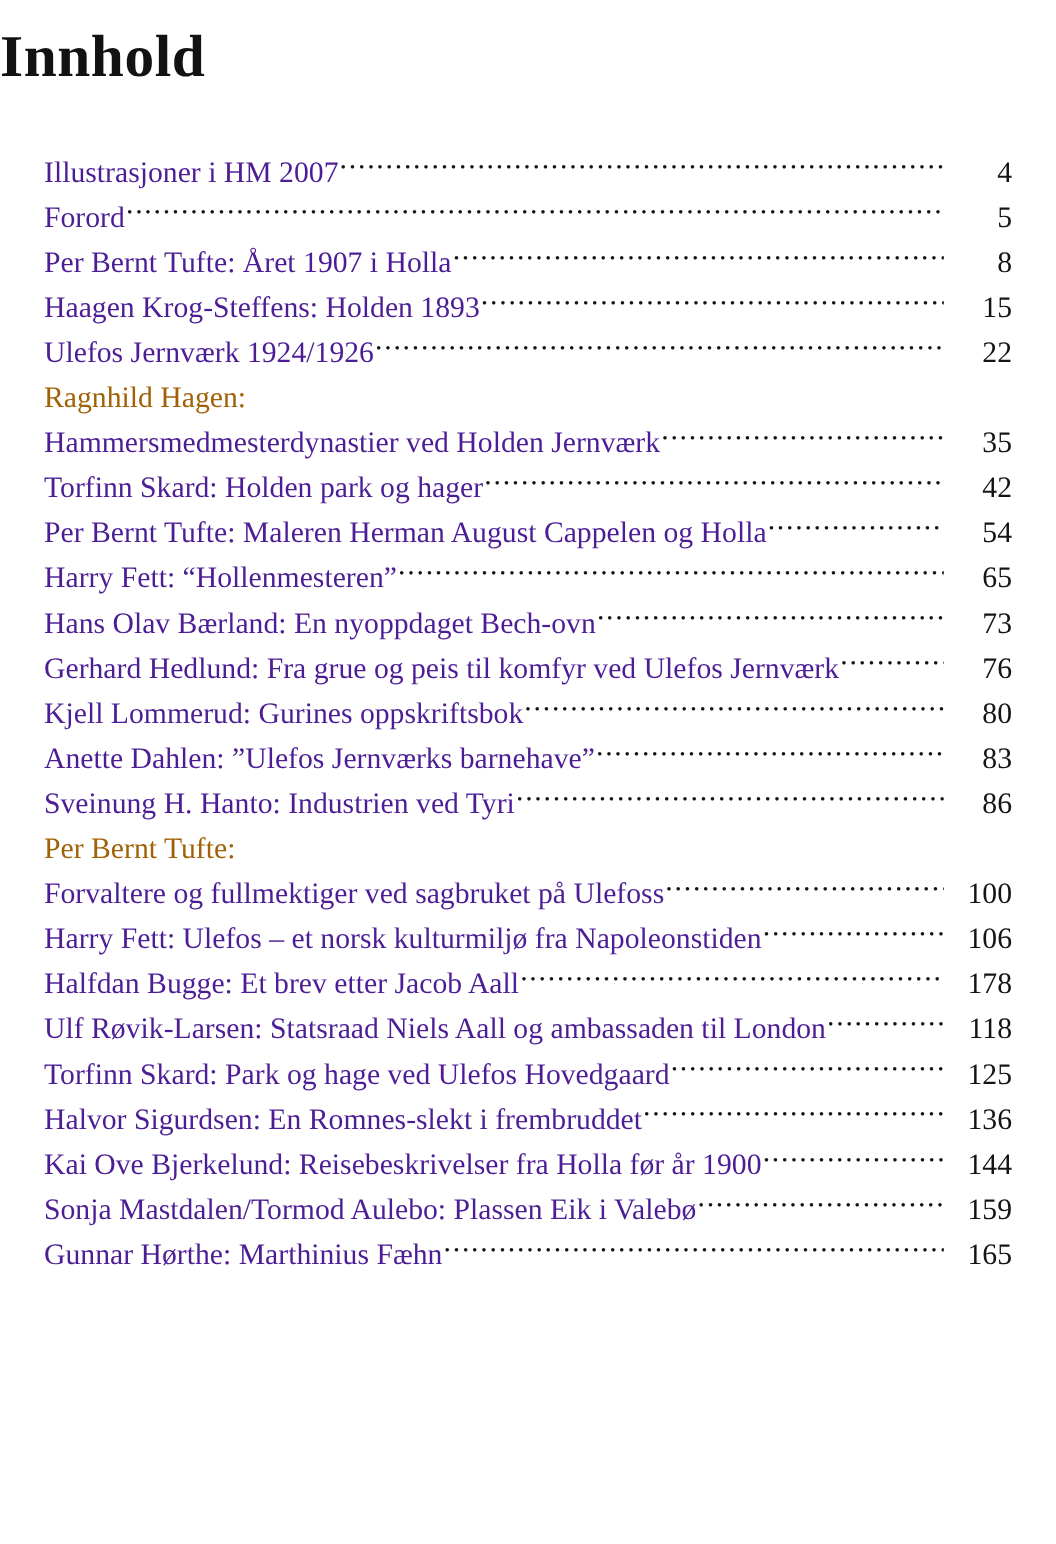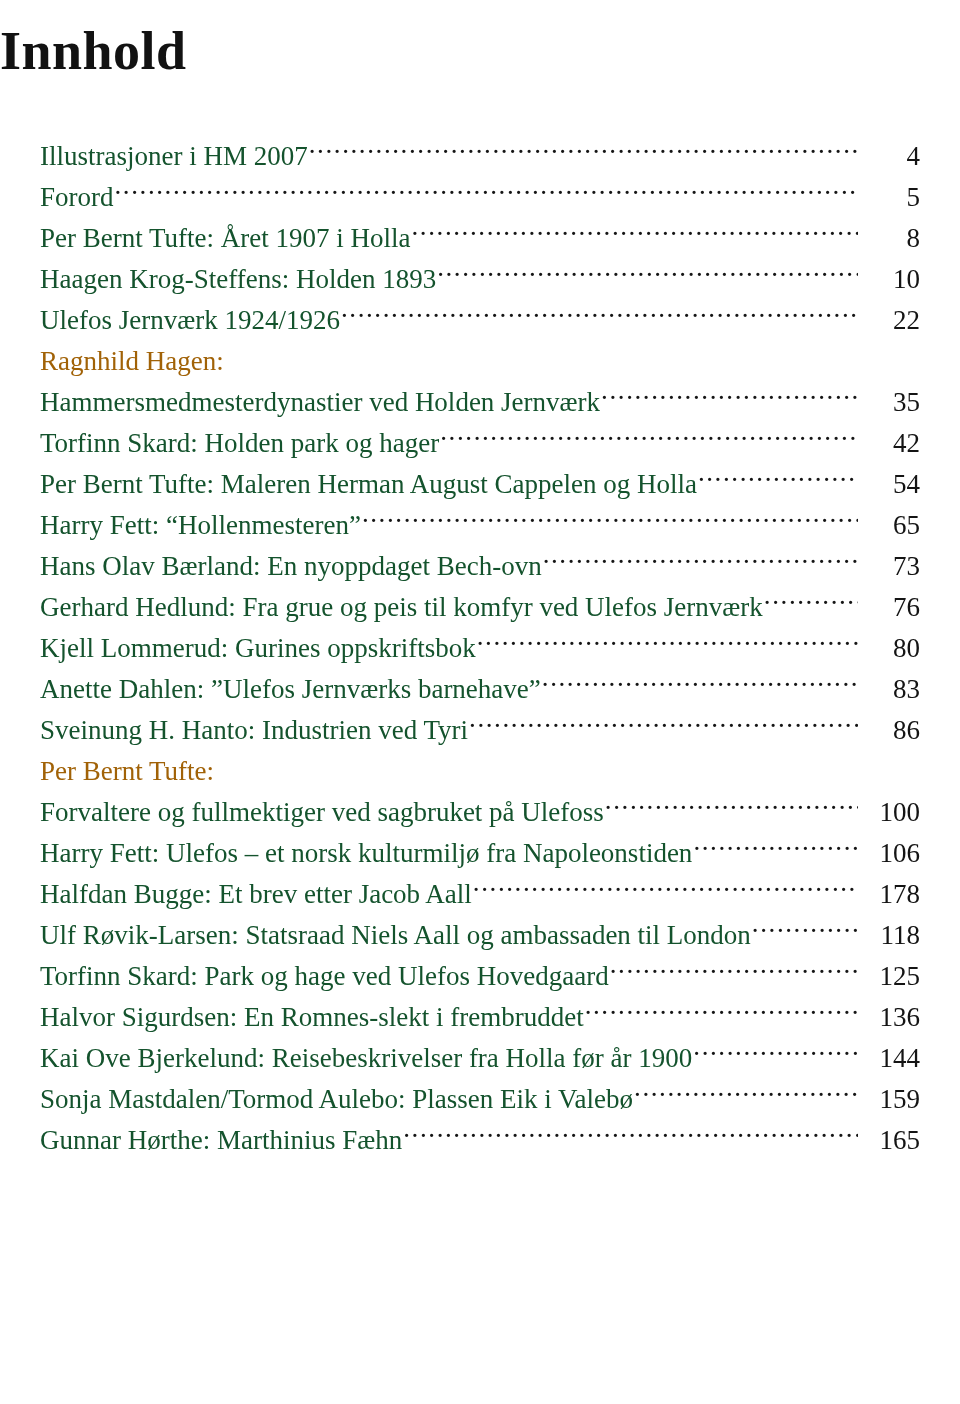--- a/index.html
+++ b/index.html
@@ -66,21 +66,21 @@
     display: flex;
     align-items: baseline;
     font-size: 27px;
     line-height: 41px;
     width: 880px;
   }
 
   .toc-label {
     flex: 0 0 auto;
     white-space: nowrap;
-    color: #14532d;
+    color: #4c1d95;
   }
 
   .toc-dots {
     flex: 1 1 auto;
     position: relative;
     overflow: hidden;
     height: 1em;
     margin: 0 2px 0 1px;
   }
   .toc-dots::after {
@@ -130,21 +130,21 @@
         <div class="toc-row">
           <span class="toc-label">Per Bernt Tufte: Året 1907 i Holla</span>
           <span class="toc-dots"></span>
           <span class="toc-page">8</span>
         </div>
       </div>
       <div class="toc-entry">
         <div class="toc-row">
           <span class="toc-label">Haagen Krog-Steffens: Holden 1893</span>
           <span class="toc-dots"></span>
-          <span class="toc-page">10</span>
+          <span class="toc-page">15</span>
         </div>
       </div>
       <div class="toc-entry">
         <div class="toc-row">
           <span class="toc-label">Ulefos Jernværk 1924/1926</span>
           <span class="toc-dots"></span>
           <span class="toc-page">22</span>
         </div>
       </div>
       <div class="toc-entry">

